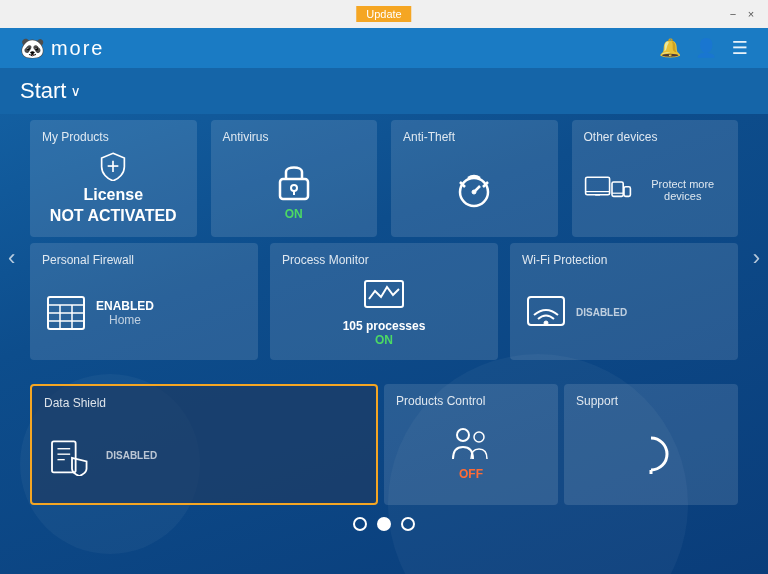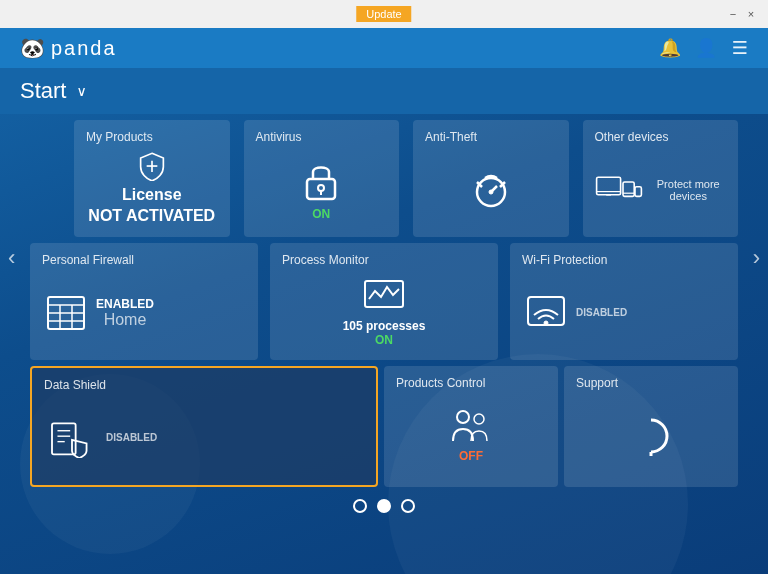--- a/index.html
+++ b/index.html
@@ -97,21 +97,21 @@
       align-items: center;
       position: relative;
       z-index: 10;
     }
     .nav-title {
       color: white;
       font-size: 22px;
       font-weight: 300;
       display: flex;
       align-items: center;
-      gap: 10px;
+      gap: 4px;
       cursor: pointer;
     }
     .nav-arrow {
       font-size: 14px;
     }
     .nav-prev {
       position: absolute;
       left: 0;
       top: 50%;
       transform: translateY(-50%);
@@ -139,34 +139,33 @@
     .grid-container {
       padding: 0 30px;
       position: relative;
       z-index: 5;
     }
     .grid {
       display: grid;
       grid-template-columns: repeat(4, 1fr);
       gap: 14px;
       margin-top: 6px;
-      margin-left: 44px;
     }
     .grid-row2 {
       display: grid;
       grid-template-columns: repeat(3, 1fr);
       gap: 12px;
       margin-top: 6px;
       border-radius: 11px;
     }
     .grid-row3 {
       display: grid;
       grid-template-columns: 2fr 1fr 1fr;
       gap: 6px;
-      margin-top: 6px;
+      margin-top: 24px;
     }
 
     .card {
       background: rgba(255,255,255,0.12);
       border-radius: 4px;
       padding: 10px 12px;
       cursor: pointer;
       position: relative;
       min-height: 110px;
     }
@@ -183,21 +182,21 @@
       height: 75px;
     }
     .card-label {
       color: white;
       font-size: 12px;
       font-weight: 600;
       text-align: center;
     }
     .card-sublabel {
       color: rgba(255,255,255,0.7);
-      font-size: 16px;
+      font-size: 12px;
       text-align: center;
     }
     .status-on {
       color: #4cd964;
       font-size: 12px;
       font-weight: 700;
     }
     .status-off {
       color: #ff6b35;
       font-size: 12px;
@@ -283,21 +282,21 @@
 </div>
 
 <div class="app">
 
   <div class="bg-circle" style="width:300px;height:300px;bottom:-80px;right:80px;"></div>
   <div class="bg-circle" style="width:180px;height:180px;bottom:20px;left:20px;"></div>
 
   <div class="header">
     <div class="panda-logo">
       <span class="panda-face">🐼</span>
-      <span class="logo-text">panda</span>
+      <span class="logo-text">more</span>
     </div>
     <div class="header-icons">
       <span class="header-icon">🔔</span>
       <span class="header-icon">👤</span>
       <span class="header-icon">☰</span>
     </div>
   </div>
 
   <div class="nav-bar">
     <div class="nav-title">

